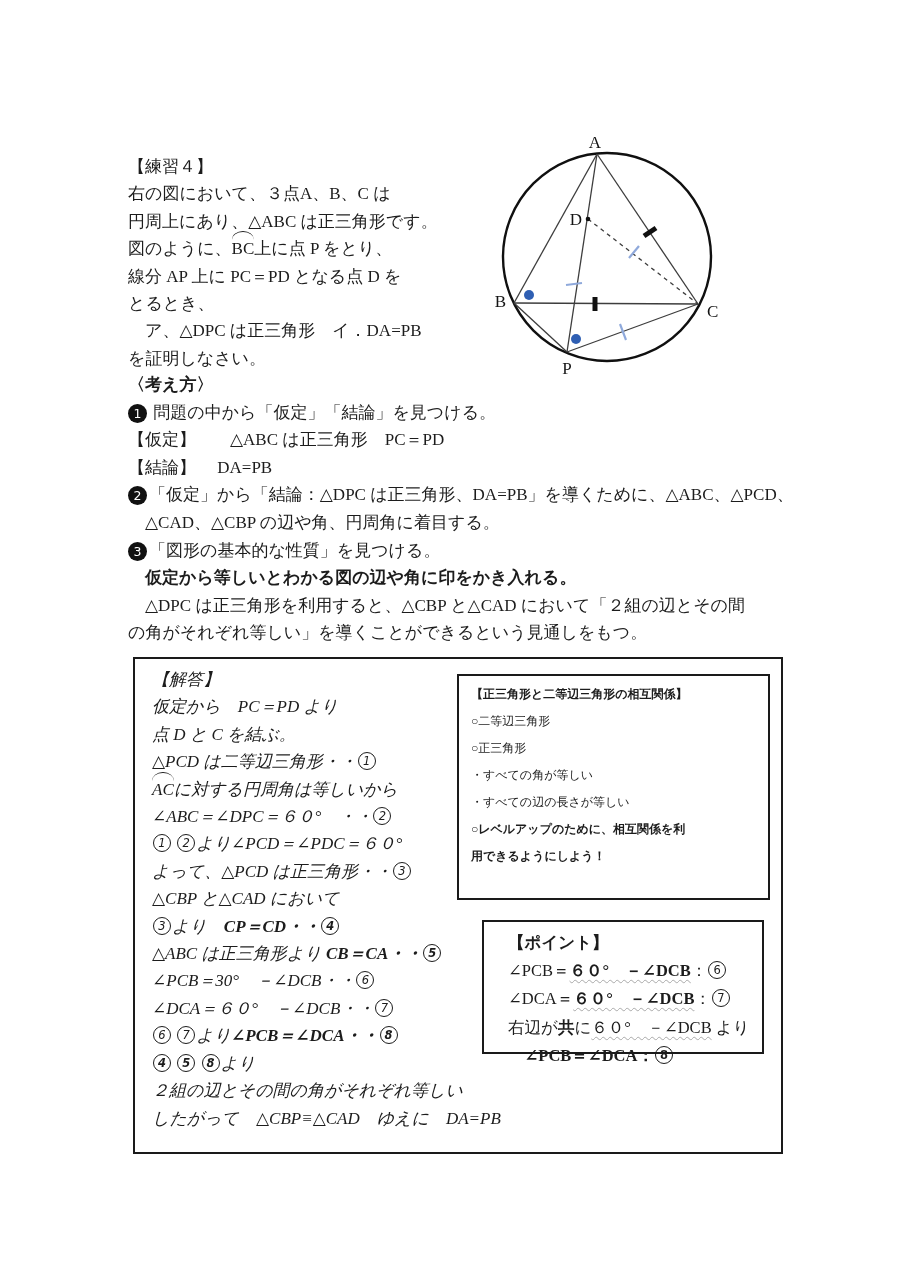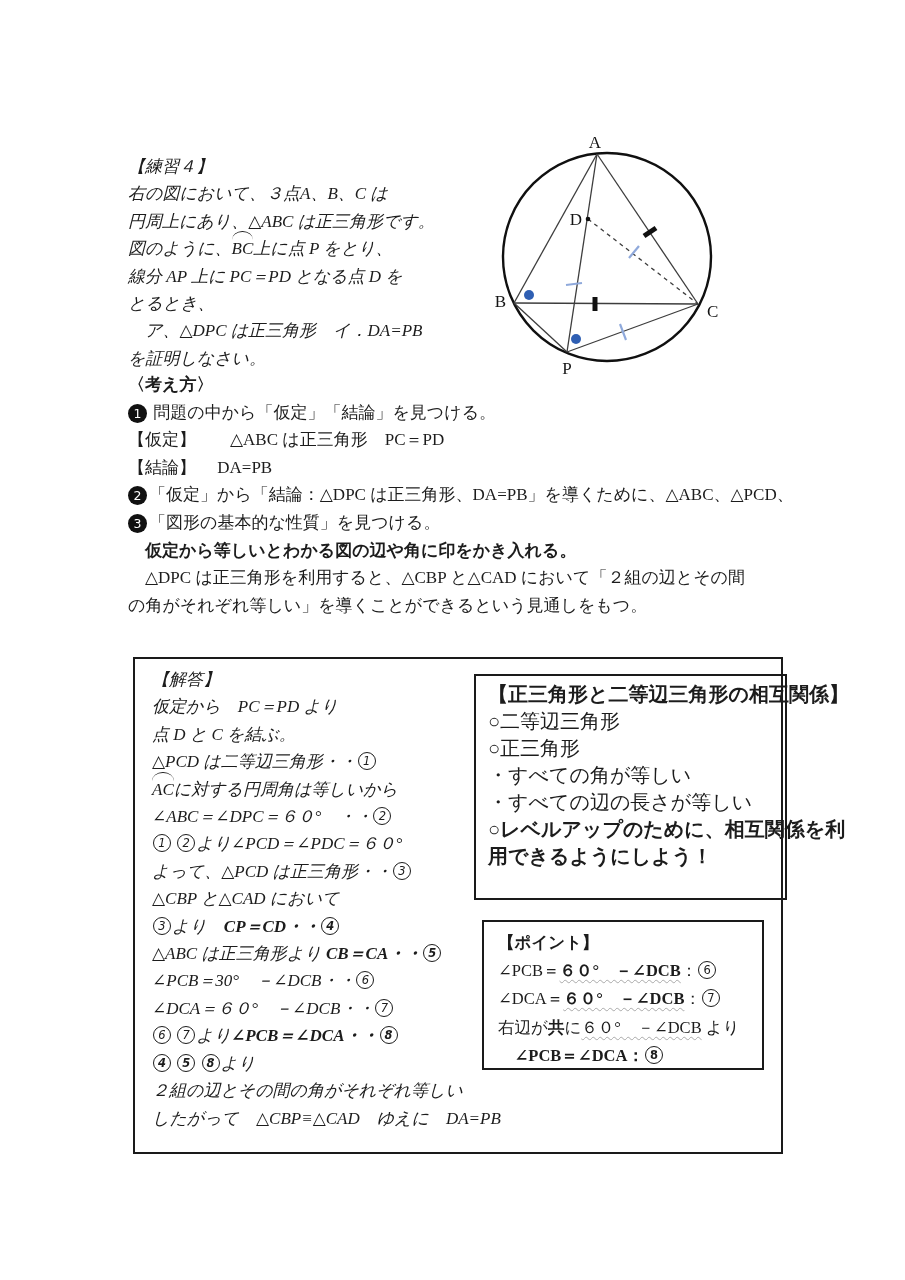--- a/index.html
+++ b/index.html
@@ -18,30 +18,30 @@
       font-family:"DejaVu Sans","Liberation Sans",sans-serif;white-space:normal;}
   .cn.b{border-width:1.6px;font-weight:bold;}
   
   .nb{display:inline-block;width:19px;height:19px;line-height:19px;background:#111;color:#fff;
       border-radius:50%;text-align:center;font-size:12.5px;vertical-align:0px;margin-right:2px;
       font-family:"DejaVu Sans","Liberation Sans",sans-serif;white-space:normal;}
   
   .arc{position:relative;display:inline-block;}
   .arc::before{content:"";position:absolute;left:0;right:0;top:-4px;height:8px;
       border-top:1.6px solid #1c1c1c;border-radius:50% 50% 0 0 / 100% 100% 0 0;}
-  .problem{position:absolute;left:128px;top:153px;line-height:27.4px;font-style:italic;}
+  .problem{position:absolute;left:128px;top:153px;line-height:27.4px;}
   .approach{position:absolute;left:128px;top:371px;line-height:27.6px;}
   .answer-box{position:absolute;left:133px;top:657px;width:650px;height:497px;
       border:2px solid #1a1a1a;box-sizing:border-box;}
   .solution{position:absolute;left:17px;top:7px;line-height:27.4px;font-style:italic;}
   .relation-box{position:absolute;left:322px;top:15px;width:313px;height:226px;
       border:2px solid #1a1a1a;box-sizing:border-box;padding:5px 9px 0 12px;
-      line-height:27px;font-size:20px;margin-left:17px;}
-  .point-box{position:absolute;left:347px;top:261px;width:282px;height:150px;
-      border:2px solid #1a1a1a;box-sizing:border-box;padding:7px 6px 0 14px;
+      line-height:27px;font-size:12px;}
+  .point-box{position:absolute;left:347px;top:261px;width:282px;height:134px;
+      border:2px solid #1a1a1a;box-sizing:border-box;padding:7px 6px 0 24px;
       line-height:28.2px;font-size:16.5px;}
   .diagram{position:absolute;left:460px;top:126px;}
   .diagram text{font-family:"Liberation Serif","DejaVu Serif",serif;font-size:17px;fill:#141414;}
 </style>
 </head>
 <body>
 
 <div class="page">
 
   <section class="problem">
@@ -80,20 +80,21 @@
     <text x="122" y="99" text-anchor="end">D</text>
     <text x="107" y="248" text-anchor="middle">P</text>
   </svg>
 
   <section class="approach">
     <div class="line"><span class="b">〈考え方〉</span></div>
     <div class="line"><span class="nb">1</span><span> 問題の中から「仮定」「結論」を見つける。</span></div>
     <div class="line"><span>【仮定】　　△ABC は正三角形　PC＝PD</span></div>
     <div class="line"><span>【結論】　 DA=PB</span></div>
     <div class="line"><span class="nb">2</span><span>「仮定」から「結論：△DPC は正三角形、DA=PB」を導くために、△ABC、△PCD、</span></div>
+    <div class="line"><span>　△CAD、△CBP の辺や角、円周角に着目する。</span></div>
     <div class="line"><span class="nb">3</span><span>「図形の基本的な性質」を見つける。</span></div>
     <div class="line"><span class="b">　仮定から等しいとわかる図の辺や角に印をかき入れる。</span></div>
     <div class="line"><span>　△DPC は正三角形を利用すると、△CBP と△CAD において「２組の辺とその間</span></div>
     <div class="line"><span>の角がそれぞれ等しい」を導くことができるという見通しをもつ。</span></div>
   </section>
 
   <div class="answer-box">
 
     <section class="solution">
       <div class="line"><span>【解答】</span></div>

